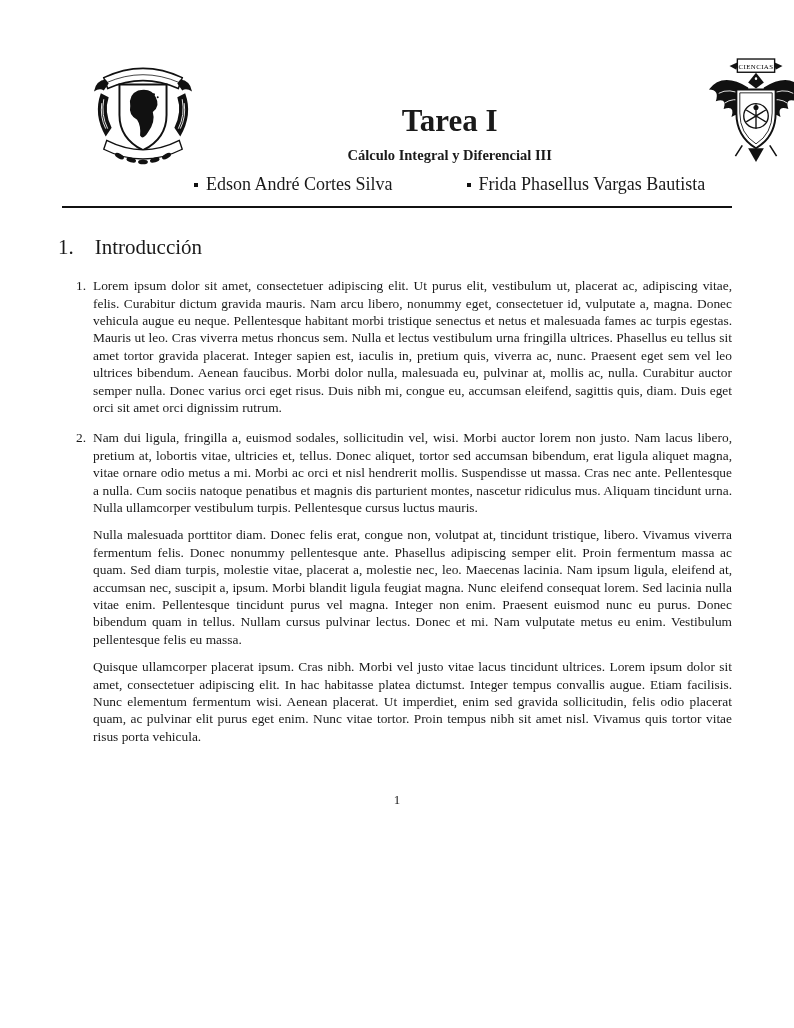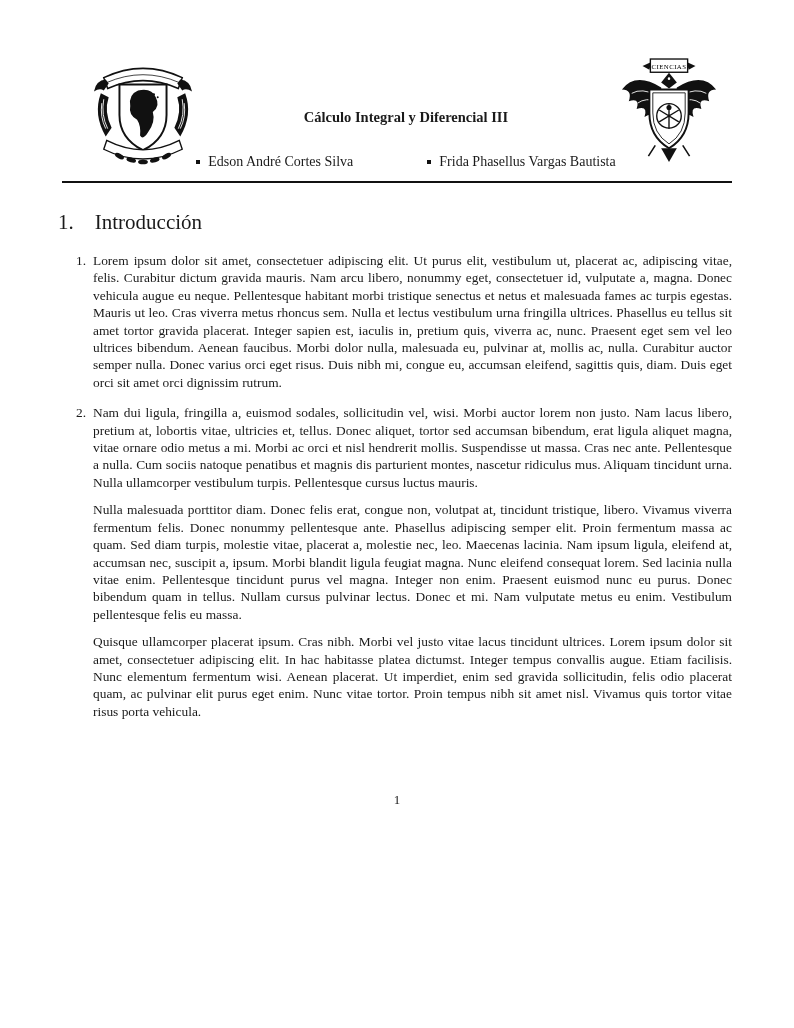--- a/index.html
+++ b/index.html
@@ -24,21 +24,21 @@
 
   .head-center { flex:1 1 auto; text-align:center; padding-top:46px; }
   .institution {
     font-variant:small-caps;
     font-size:16.5px;
     letter-spacing:.4px;
   }
   .doc-title { font-size:31px; font-weight:700; margin-top:4px; line-height:1.1; }
   .doc-subtitle { font-size:14.5px; font-weight:700; margin-top:9px; }
 
-  .authors { display:flex; justify-content:center; gap:74px; margin-top:28px; font-size:14px; }
+  .authors { display:flex; justify-content:center; gap:74px; margin-top:10px; font-size:18px; }
   .author { display:inline-flex; align-items:center; gap:8px; white-space:nowrap; }
   .sq-bullet { width:4px; height:4px; background:#111; display:inline-block; flex:0 0 auto; }
 
   .head-rule { border:none; border-top:2px solid #111; margin-top:11px; width:100%; }
 
   
   .section-heading { margin:27px 0 17px -4px; font-size:21px; font-weight:400; }
   .section-number { margin-right:21px; }
 
   
@@ -90,20 +90,21 @@
 
         <ellipse cx="28" cy="104" rx="5" ry="2.4" transform="rotate(28 28 104)" fill="#111"></ellipse>
         <ellipse cx="40" cy="108" rx="5" ry="2.4" transform="rotate(14 40 108)" fill="#111"></ellipse>
         <ellipse cx="52" cy="110" rx="5" ry="2.4" fill="#111"></ellipse>
         <ellipse cx="64" cy="108" rx="5" ry="2.4" transform="rotate(-14 64 108)" fill="#111"></ellipse>
         <ellipse cx="76" cy="104" rx="5" ry="2.4" transform="rotate(-28 76 104)" fill="#111"></ellipse>
       </svg>
     </div>
 
     <div class="head-center">
+      <h1 class="doc-title">Tarea I</h1>
       <div class="doc-subtitle">Cálculo Integral y Diferencial III</div>
       <div class="authors">
         <span class="author">
           <span class="sq-bullet"></span>
           <span>Edson André Cortes Silva</span>
         </span>
         <span class="author">
           <span class="sq-bullet"></span>
           <span>Frida Phasellus Vargas Bautista</span>
         </span>

